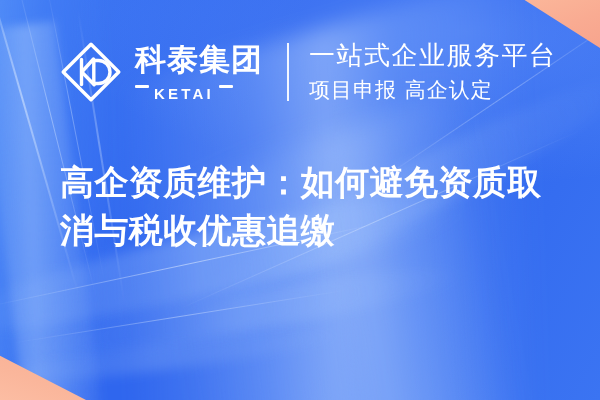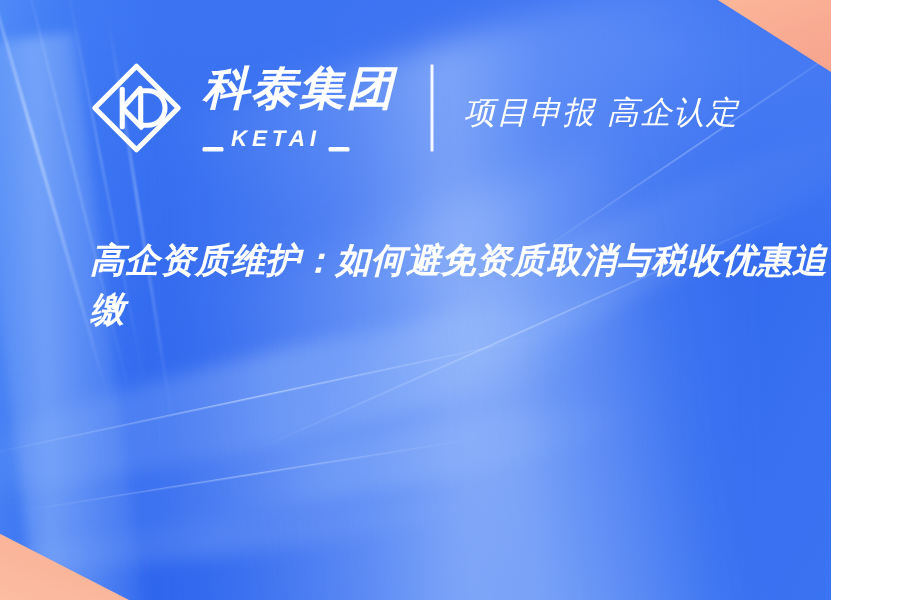--- a/index.html
+++ b/index.html
@@ -3,26 +3,25 @@
 <meta charset="utf-8">
 <style>
   html, body {
     margin: 0;
     padding: 0;
     background: #ffffff;
   }
 
   #banner {
     position: relative;
-    width: 554px;
+    width: 600px;
     height: 400px;
     overflow: hidden;
     background: #0c4a6e;
     font-family: "Liberation Sans", "DejaVu Sans", sans-serif;
-    font-style: italic;
   }
 
   
   .bg-base {
     position: absolute;
     inset: 0;
     background:
       radial-gradient(120% 70% at 78% 8%, rgba(120,165,255,0.38) 0%, rgba(48,104,239,0) 55%),
       linear-gradient(118deg, #3f79f4 0%, #2f66ee 38%, #2f66ee 62%, #3b74f2 100%);
   }
@@ -186,21 +185,21 @@
     font-size: 31px;
     font-weight: 700;
     color: #ffffff;
     letter-spacing: 1px;
     line-height: 1.06;
     white-space: nowrap;
   }
 
   .logo-en-row {
     display: flex;
-    align-items: flex-end;
+    align-items: flex-start;
     gap: 5px;
     margin-top: 9px;
   }
   .logo-dash {
     display: block;
     width: 14px;
     height: 3px;
     background: #ffffff;
     border-radius: 1px;
   }
@@ -245,21 +244,21 @@
     white-space: nowrap;
   }
 
   
   .headline {
     position: absolute;
     left: 60px;
     top: 158px;
     width: 498px;
     font-family: "DejaVu Sans", "Liberation Sans", sans-serif;
-    font-size: 23px;
+    font-size: 34px;
     font-weight: 700;
     color: #ffffff;
     line-height: 1.42;
     letter-spacing: 0.4px;
   }
 </style>
 </head>
 <body>
 
 <div id="banner">
@@ -309,20 +308,21 @@
       <span class="logo-en-row">
         <i class="logo-dash"></i>
         <span class="logo-en">KETAI</span>
         <i class="logo-dash"></i>
       </span>
     </span>
 
     <span class="divider"></span>
 
     <span class="taglines">
+      <span class="tagline-main">一站式企业服务平台</span>
       <span class="tagline-sub">项目申报 高企认定</span>
     </span>
 
   </div>
 
   <div class="headline">高企资质维护：如何避免资质取消与税收优惠追缴</div>
 
 </div>
 
 </body></html>

